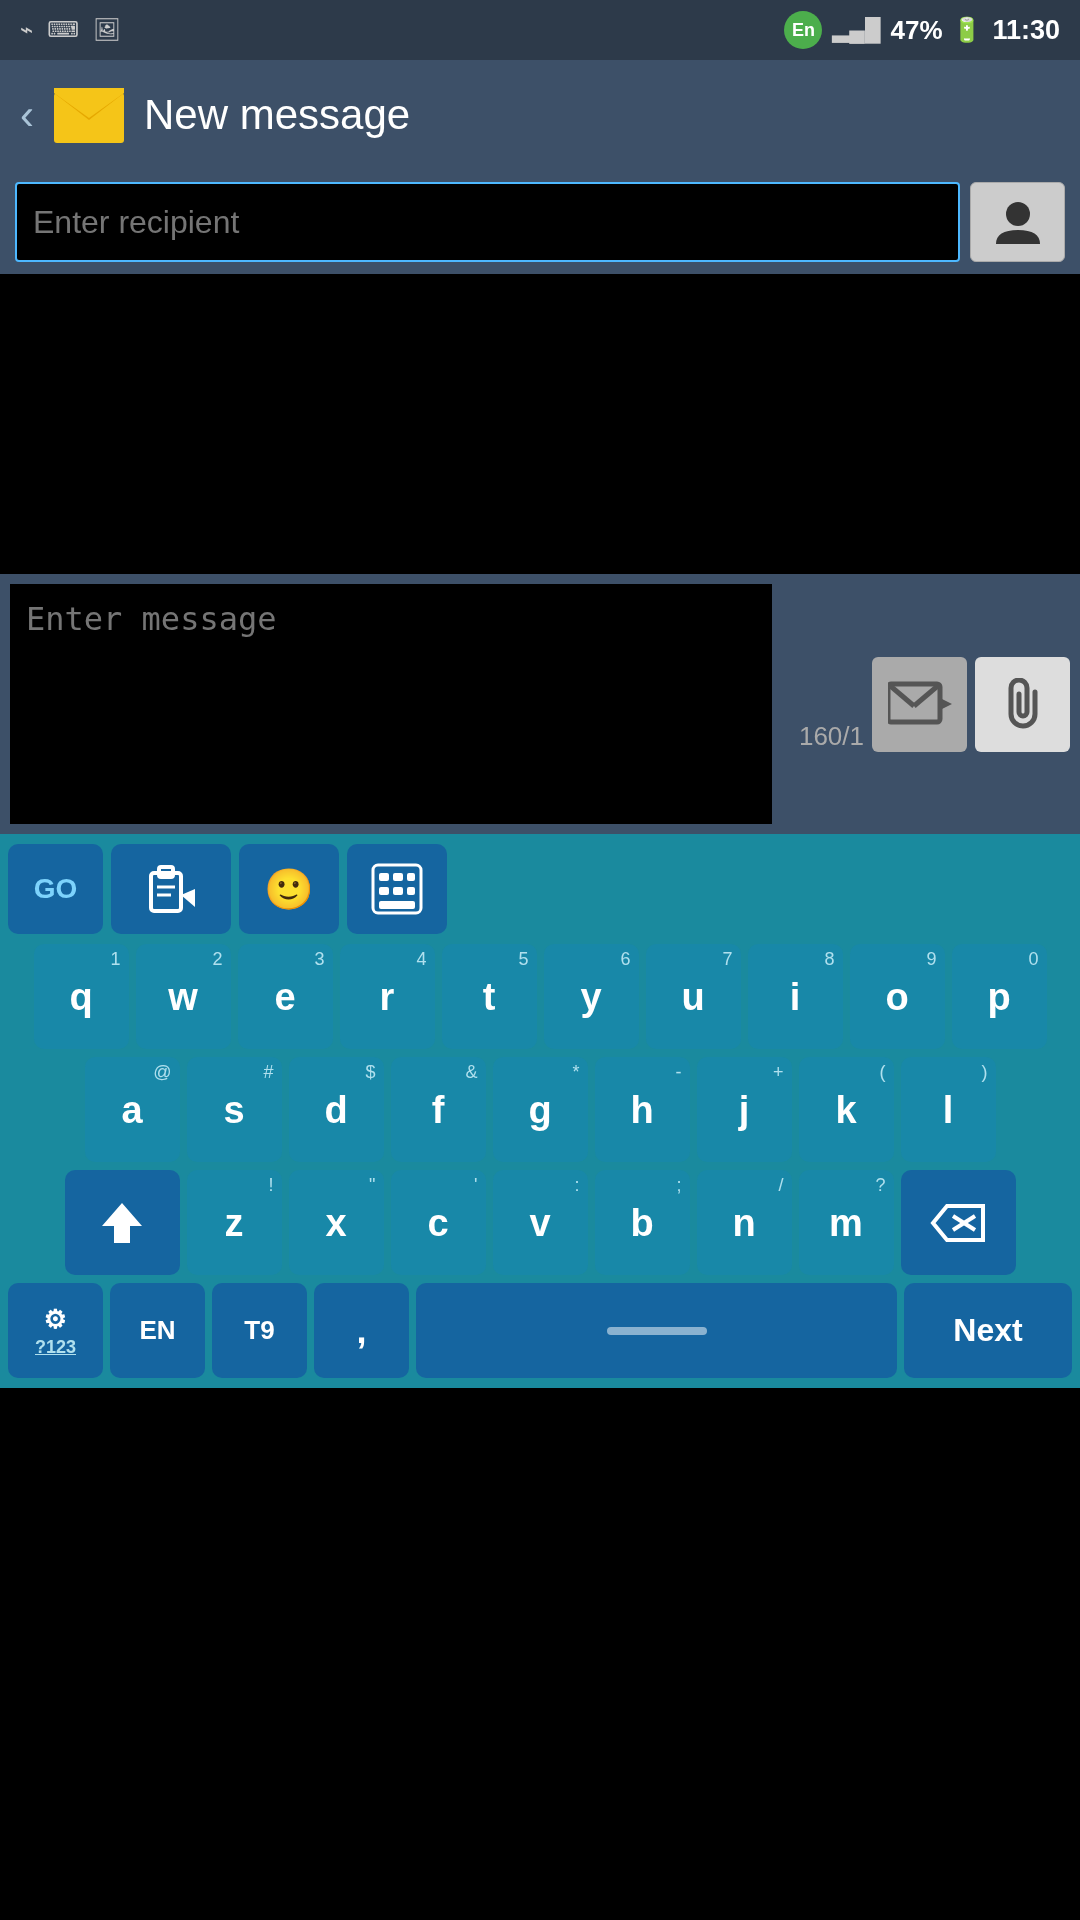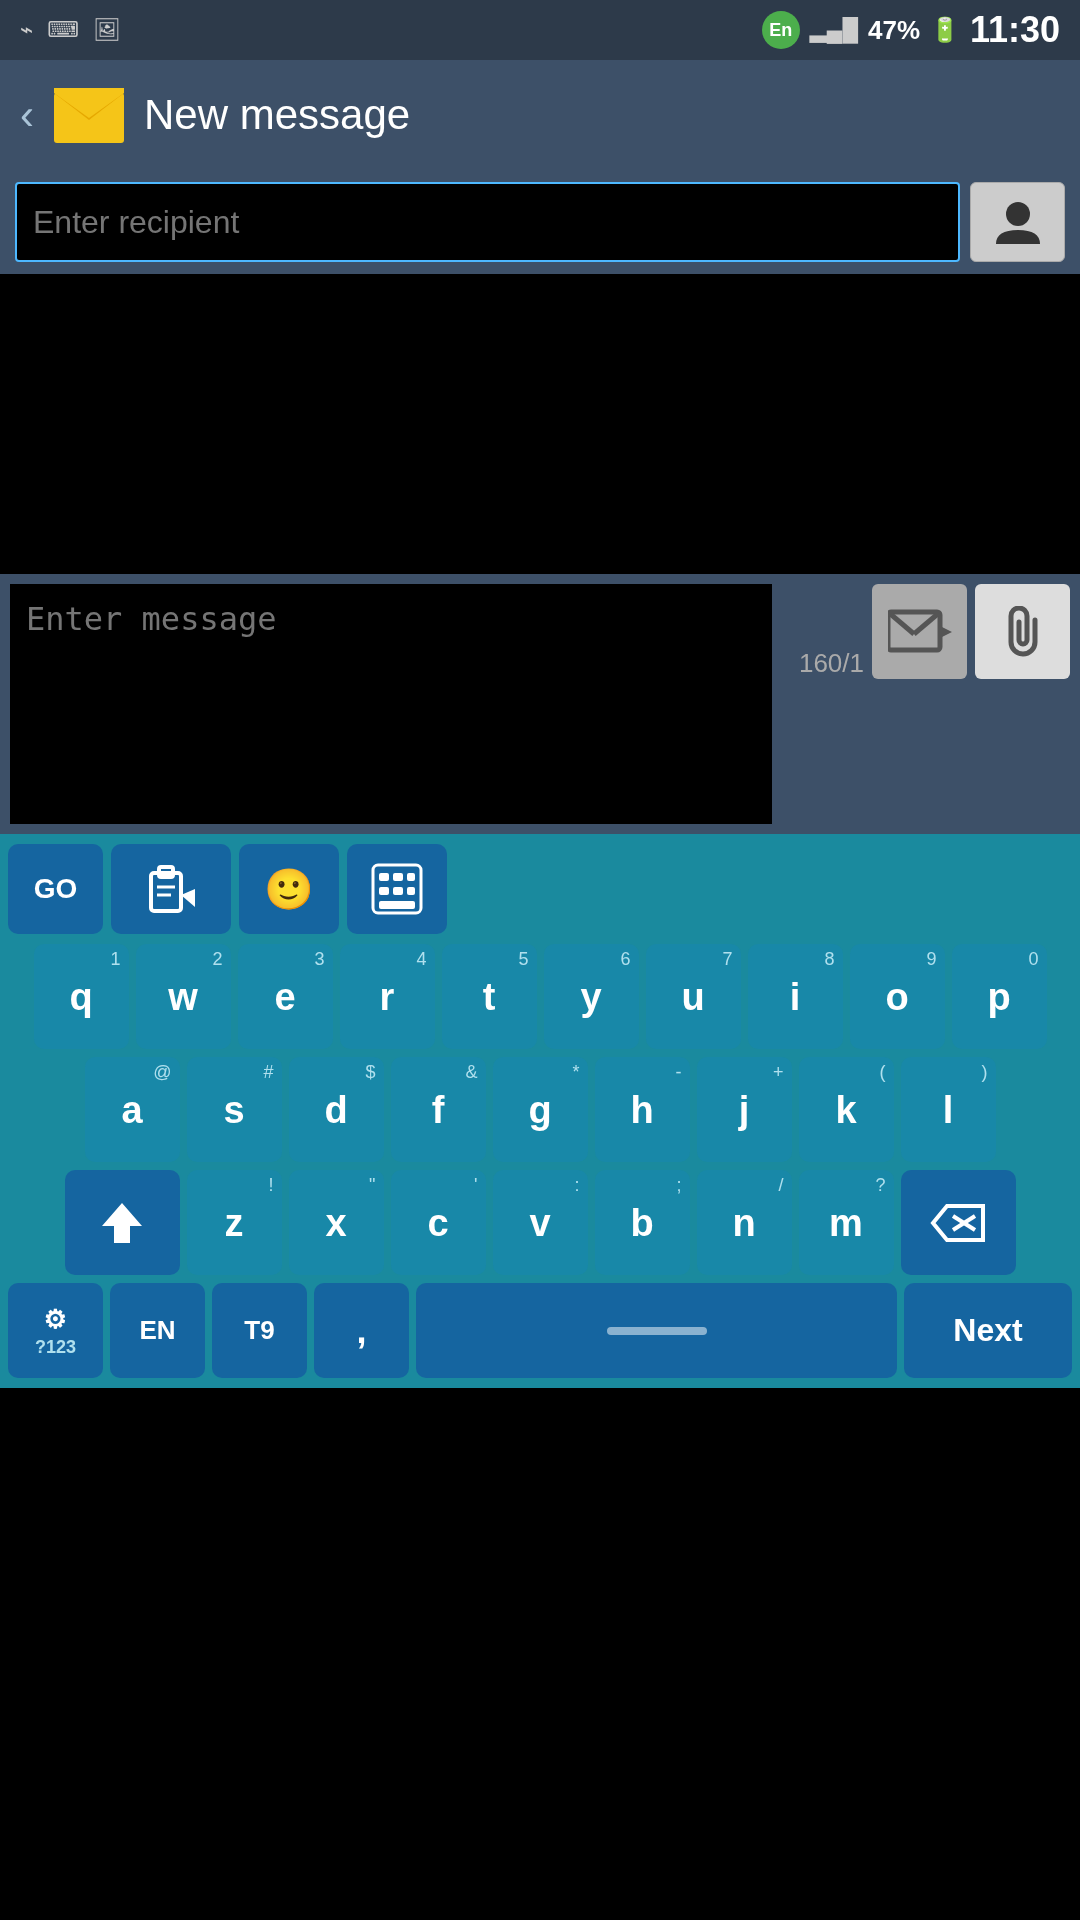--- a/index.html
+++ b/index.html
@@ -119,21 +119,21 @@
       width: 100%;
       height: 300px;
       background: #000;
     }
 
     
     .message-input-row {
       width: 100%;
       background: #3d5068;
       display: flex;
-      align-items: flex-start;
+      align-items: center;
       padding: 10px 10px 10px 10px;
       gap: 27px;
     }
     .message-textarea {
       flex: 1;
       height: 240px;
       background: #000;
       border: none;
       color: #777;
       font-size: 32px;
@@ -182,21 +182,21 @@
 
     
     .kb-top-row {
       display: flex;
       gap: 8px;
       margin-bottom: 10px;
     }
     .kb-key {
       background: #1565a0;
       border-radius: 10px;
-      color: #ffffff;
+      color: #7dd3fc;
       display: flex;
       align-items: center;
       justify-content: center;
       cursor: pointer;
       user-select: none;
       font-size: 28px;
       font-weight: bold;
       position: relative;
     }
     .kb-key-go {
@@ -301,39 +301,39 @@
     .kb-t9 { width: 95px; }
     .kb-comma { width: 95px; font-size: 36px; }
     .kb-space { flex: 1; }
     .kb-next {
       width: 168px;
       background: #1565a0;
       font-size: 32px;
     }
 
     .gear-icon { font-size: 26px; }
-    .settings-label { font-size: 18px; color: #b0e0ee; }
+    .settings-label { font-size: 18px; color: #b0e0ee; text-decoration: underline; }
   </style>
 </head>
 <body>
 
 <div class="status-bar">
   <div class="status-left">
     <span class="status-icon">⌁</span>
     <span class="status-icon">⌨</span>
     <span class="status-icon">🖼</span>
   </div>
   <div class="status-right">
     <div class="en-badge">
       <span>En</span>
     </div>
     <span style="font-size:22px;color:#ccc;">▂▄█</span>
     <span style="font-size:26px;">47%</span>
     <span style="font-size:24px;">🔋</span>
-    <span style="font-size:36px;font-weight:bold;">11:30</span>
+    <span style="font-size:27px;font-weight:bold;">11:30</span>
   </div>
 </div>
 
 <div class="app-header">
   <span class="back-arrow">‹</span>
   <div class="envelope-icon">
     <svg width="70" height="55" viewBox="0 0 70 55">
       <rect x="0" y="5" width="70" height="50" rx="3" fill="#f5c518"></rect>
       <polygon points="0,5 35,32 70,5" fill="#e6a800"></polygon>
       <polygon points="0,5 35,30 70,5 70,0 0,0" fill="#f5c518"></polygon>

